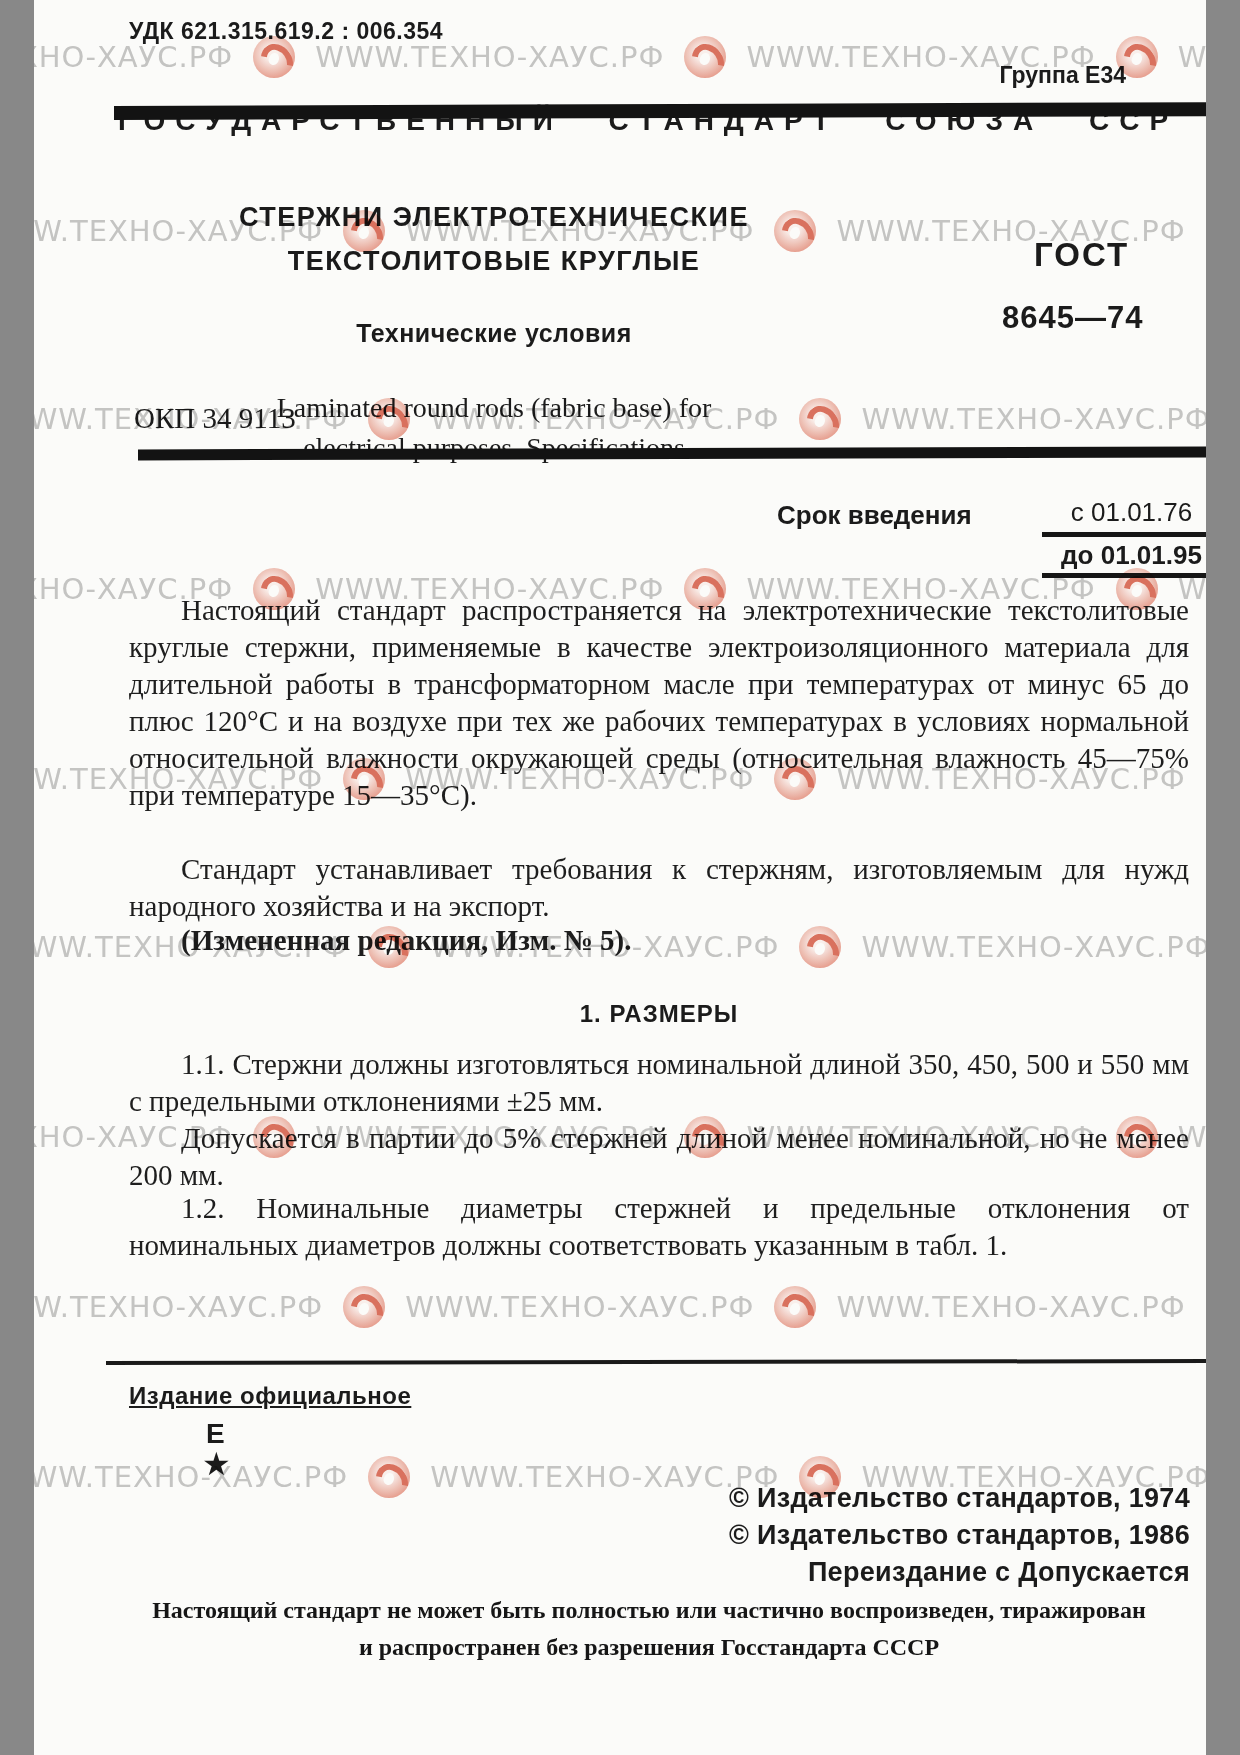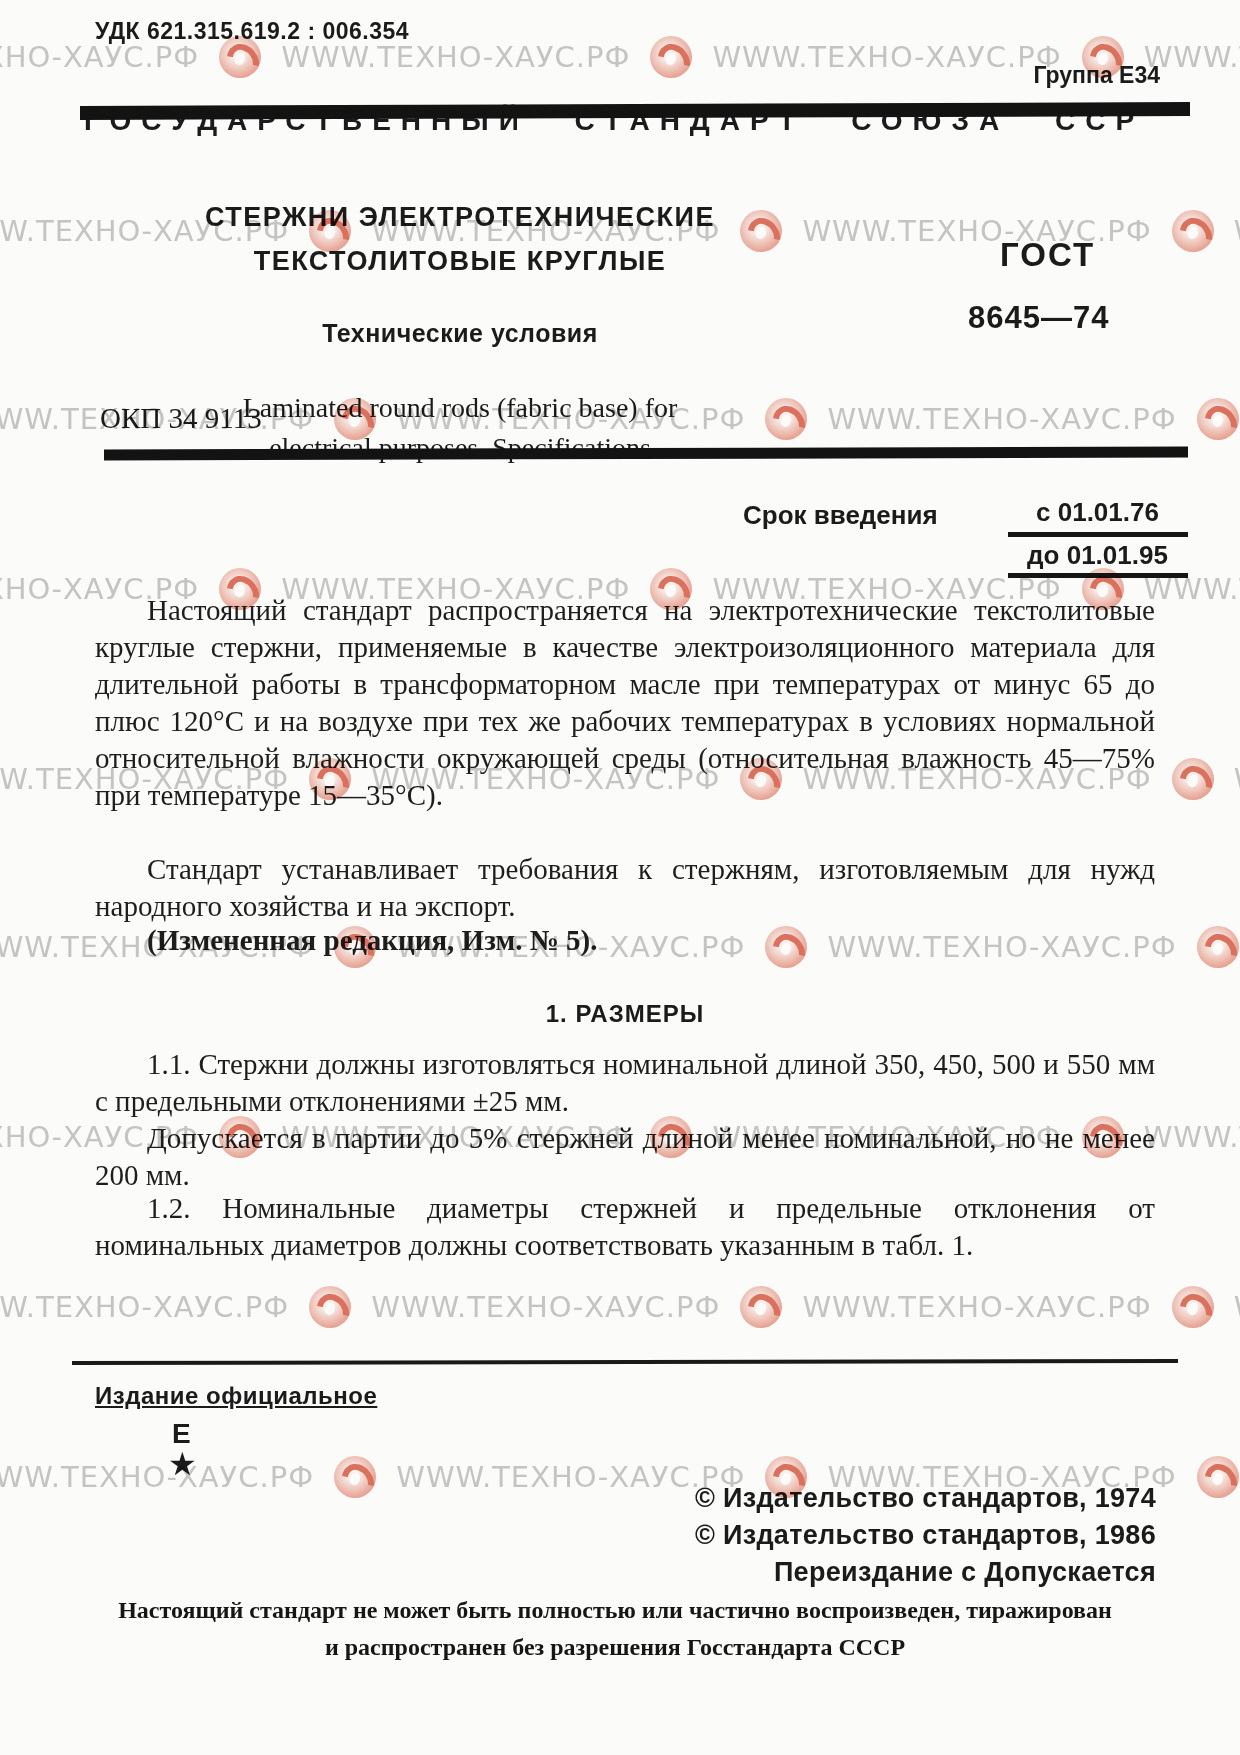--- a/index.html
+++ b/index.html
@@ -1,23 +1,24 @@
 <!DOCTYPE html>
 <html><head>
 <meta charset="utf-8">
 <style>
   html,body{margin:0;padding:0;background:#888;}
   .page{
     position:relative;
-    width:1240px;height:1755px;
+    width:1144px;height:1755px;
     margin:0 auto;
     background:#fbfbf9;
     overflow:hidden;
     font-family:"Liberation Sans",sans-serif;
     color:#1b1b1b;
+    padding-left:28px;
   }
   
   .watermark{
     position:absolute;inset:0;z-index:5;
     pointer-events:none;
     mix-blend-mode:multiply;
   }
   .wm-row{
     position:absolute;
     display:flex;align-items:center;gap:20px;
@@ -67,21 +68,21 @@
   .title-line{font-size:27px;font-weight:bold;letter-spacing:1.5px;line-height:44px;}
   .subtitle{margin-top:36px;font-size:25px;font-weight:bold;letter-spacing:.5px;}
   .english{margin-top:40px;font-family:"Liberation Serif",serif;font-size:28px;line-height:40px;font-weight:500;}
 
   .gost-label{left:1000px;top:236px;font-size:33px;font-weight:bold;letter-spacing:2px;}
   .gost-number{left:968px;top:300px;font-size:31px;font-weight:bold;letter-spacing:1px;}
 
   .okp{left:100px;top:402px;font-size:29px;font-family:"Liberation Serif",serif;}
 
   .eff-label{left:743px;top:500px;font-size:26px;font-weight:bold;}
-  .eff-date1{left:1010px;top:497px;width:175px;text-align:center;font-size:26px;font-weight:bold;}
+  .eff-date1{left:1010px;top:497px;width:175px;text-align:center;font-size:26px;font-weight:normal;}
   .eff-line1{left:1008px;top:532px;width:180px;height:5px;background:#161616;}
   .eff-date2{left:1010px;top:540px;width:175px;text-align:center;font-size:26px;font-weight:bold;}
   .eff-line2{left:1008px;top:573px;width:180px;height:5px;background:#161616;}
 
   .body-par{
     left:95px;width:1060px;
     font-family:"Liberation Serif",serif;
     font-size:29px;line-height:37px;
     text-align:justify;color:#1e1e1e;
   }

